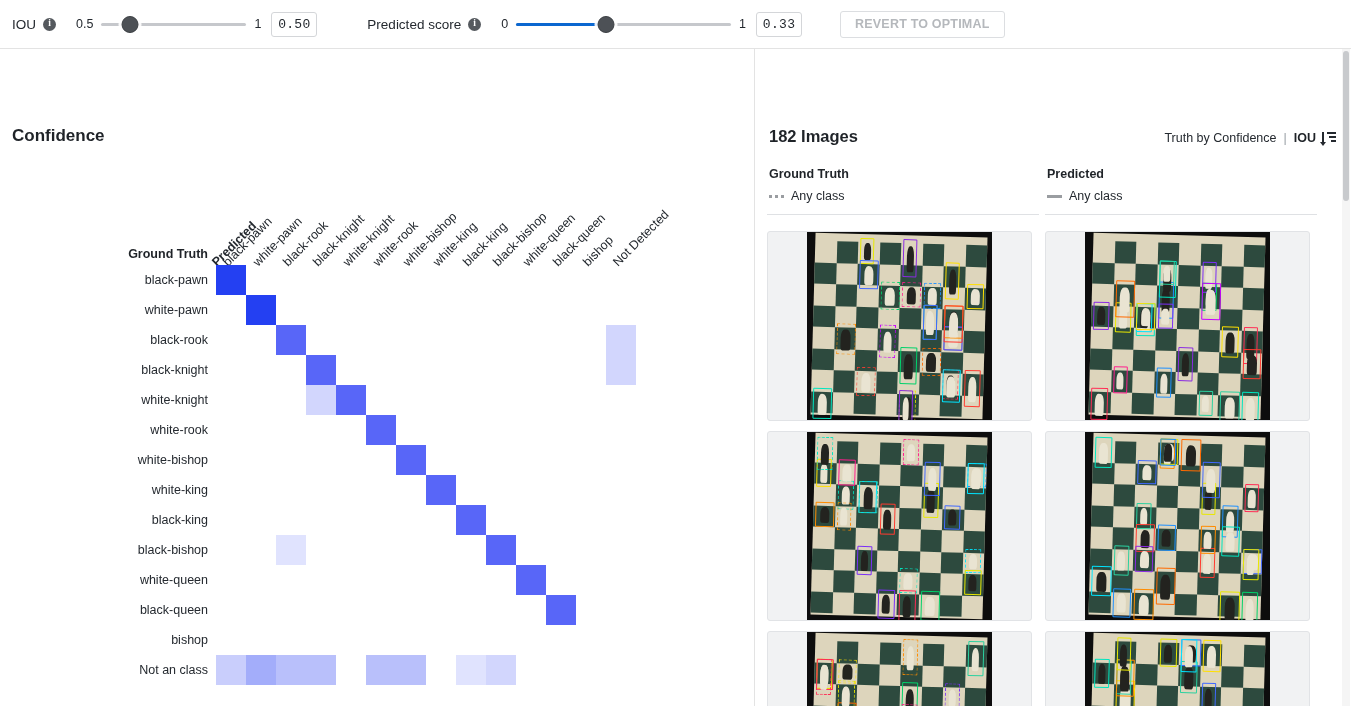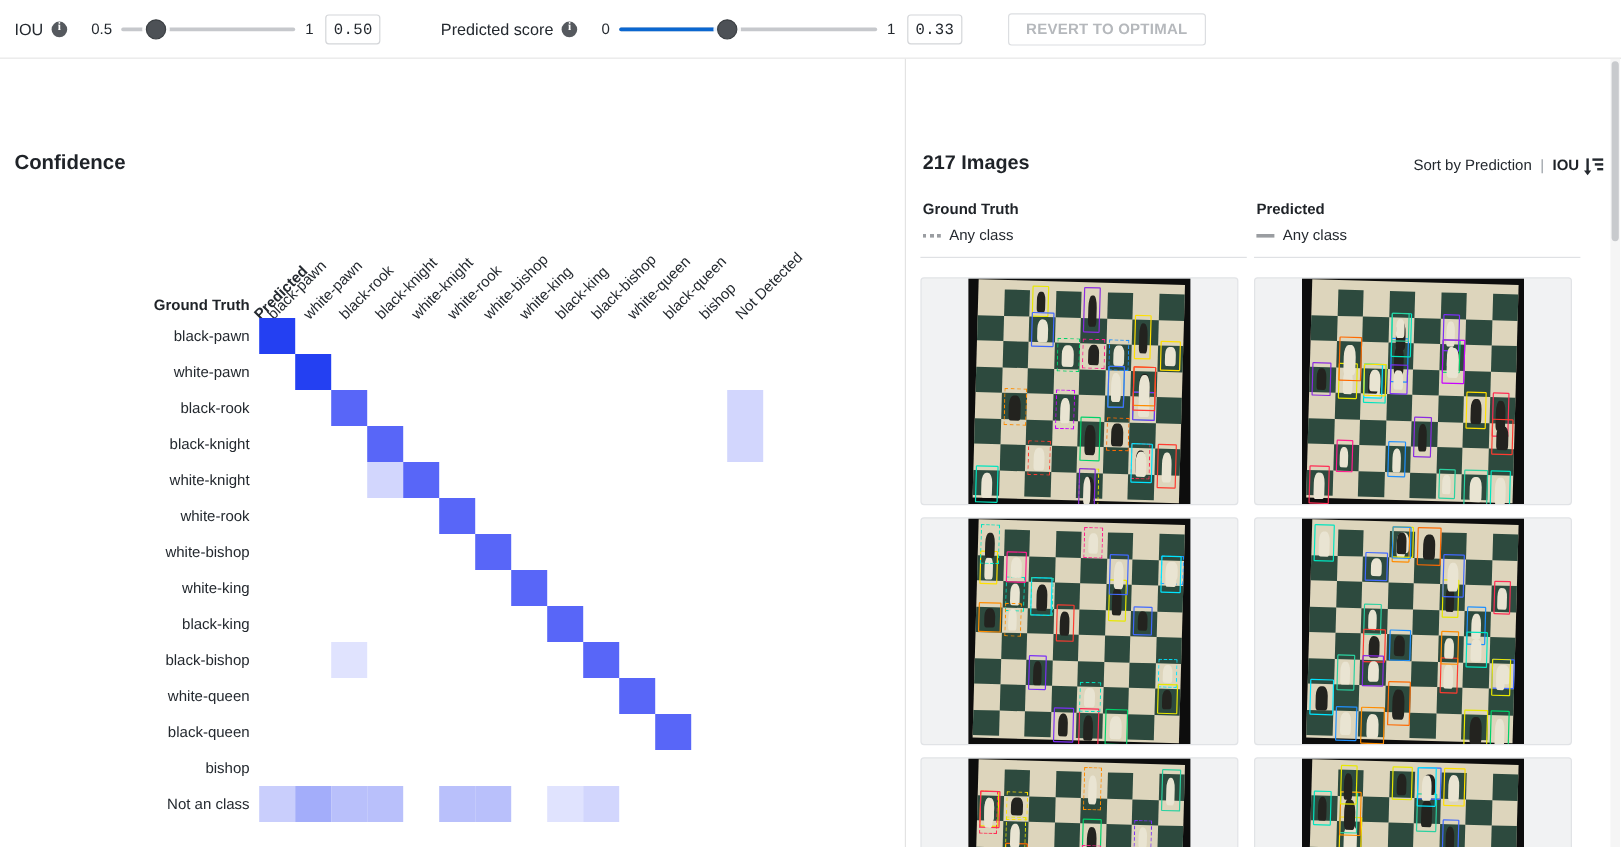--- a/index.html
+++ b/index.html
@@ -432,24 +432,24 @@
           <div class="cell" style="left: 306px; top: 606px; background: rgb(185, 192, 251);"></div>
           <div class="cell" style="left: 366px; top: 606px; background: rgb(185, 192, 251);"></div>
           <div class="cell" style="left: 396px; top: 606px; background: rgb(185, 192, 251);"></div>
           <div class="cell" style="left: 456px; top: 606px; background: rgb(224, 227, 254);"></div>
           <div class="cell" style="left: 486px; top: 606px; background: rgb(210, 214, 253);"></div>
         </div>
     </div>
   </div>
 
   <div id="right-panel">
-    <div id="images-count">217 Images</div>
+    <div id="images-count">182 Images</div>
 
     <div id="sort-controls">
-      <span class="sort-by">Sort by Prediction</span>
+      <span class="sort-by">Truth by Confidence</span>
       <span class="sort-sep">|</span>
       <span class="sort-active">IOU</span>
       <span class="sort-icon">
         <span class="arrow"></span>
           <span class="arrowhead"></span>
         <span class="bar" style="top:1px;width:9px;"></span>
         <span class="bar" style="top:5px;width:7px;"></span>
         <span class="bar" style="top:9px;width:5px;"></span>
       </span>
     </div>

